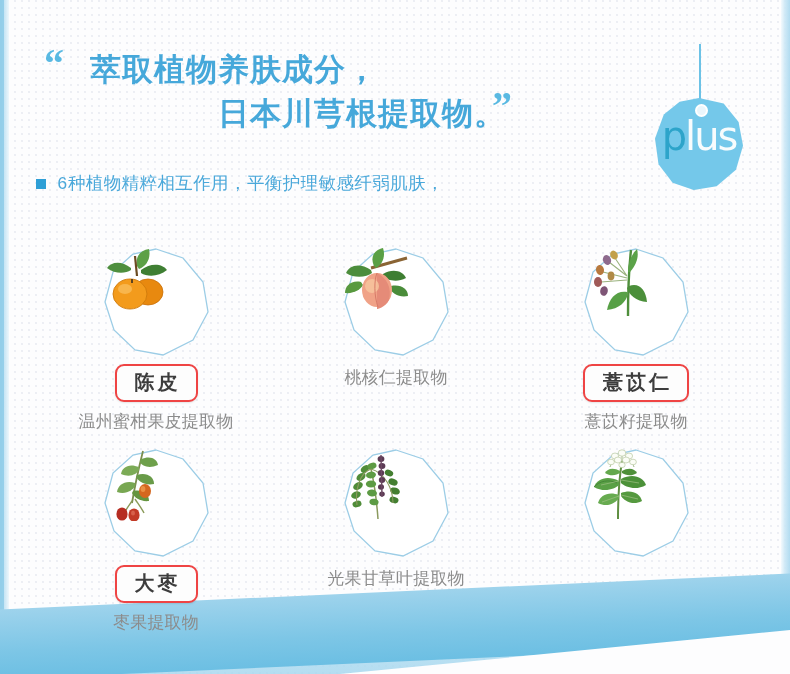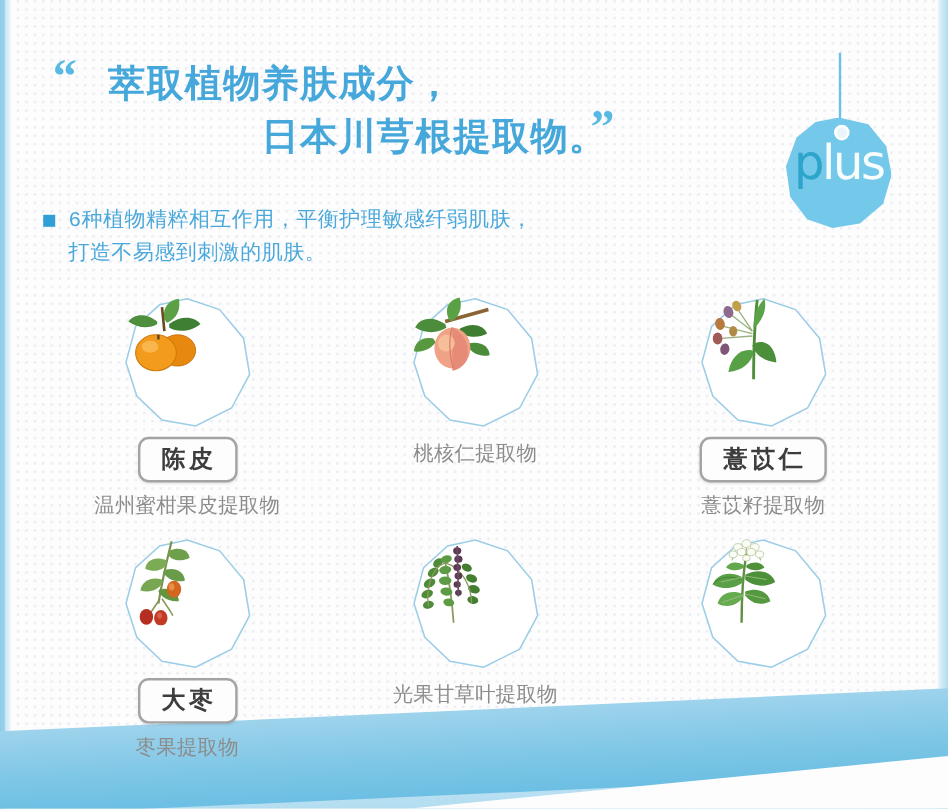--- a/index.html
+++ b/index.html
@@ -117,21 +117,21 @@
   }
   .card{display:flex;flex-direction:column;align-items:center;}
   .poly{
     position:relative;width:110px;height:112px;
     display:flex;align-items:center;justify-content:center;
   }
   .poly svg{position:absolute;inset:0;}
   .plant{position:relative;width:74px;height:74px;}
   .name-box{
     margin-top:6px;
-    border:2px solid #a3a3a3;border-radius:9px;background:#fdfdfd;
+    border:2px solid #ef4444;border-radius:9px;background:#fdfdfd;
     padding:3px 15px 4px;
     color:#3d3d3d;font-size:20px;font-weight:bold;letter-spacing:3px;
     box-shadow:0 1px 2px rgba(0,0,0,.10);
     text-indent:3px;
   }
   .caption{
     margin-top:8px;color:#8c8c8c;font-size:17px;letter-spacing:.2px;
   }
 </style>
 </head>
@@ -151,21 +151,20 @@
   <div class="headline">
     <span class="l1">萃取植物养肤成分，</span>
     <span class="l2">日本川芎根提取物。</span>
   </div>
   <div class="quote-close">”</div>
 
   <div class="bullet-row">
     <div class="bullet-sq"></div>
     <div class="bullet-text">
       <span>6种植物精粹相互作用，平衡护理敏感纤弱肌肤，</span>
-      <span>打造不易感到刺激的肌肤。</span>
     </div>
   </div>
 
   <div class="tag-wrap">
     <div class="tag-string"></div>
     <div class="tag-body"></div>
     <div class="tag-hole"></div>
     <div class="tag-text"><span class="p">p</span><span>lus</span></div>
   </div>
 

